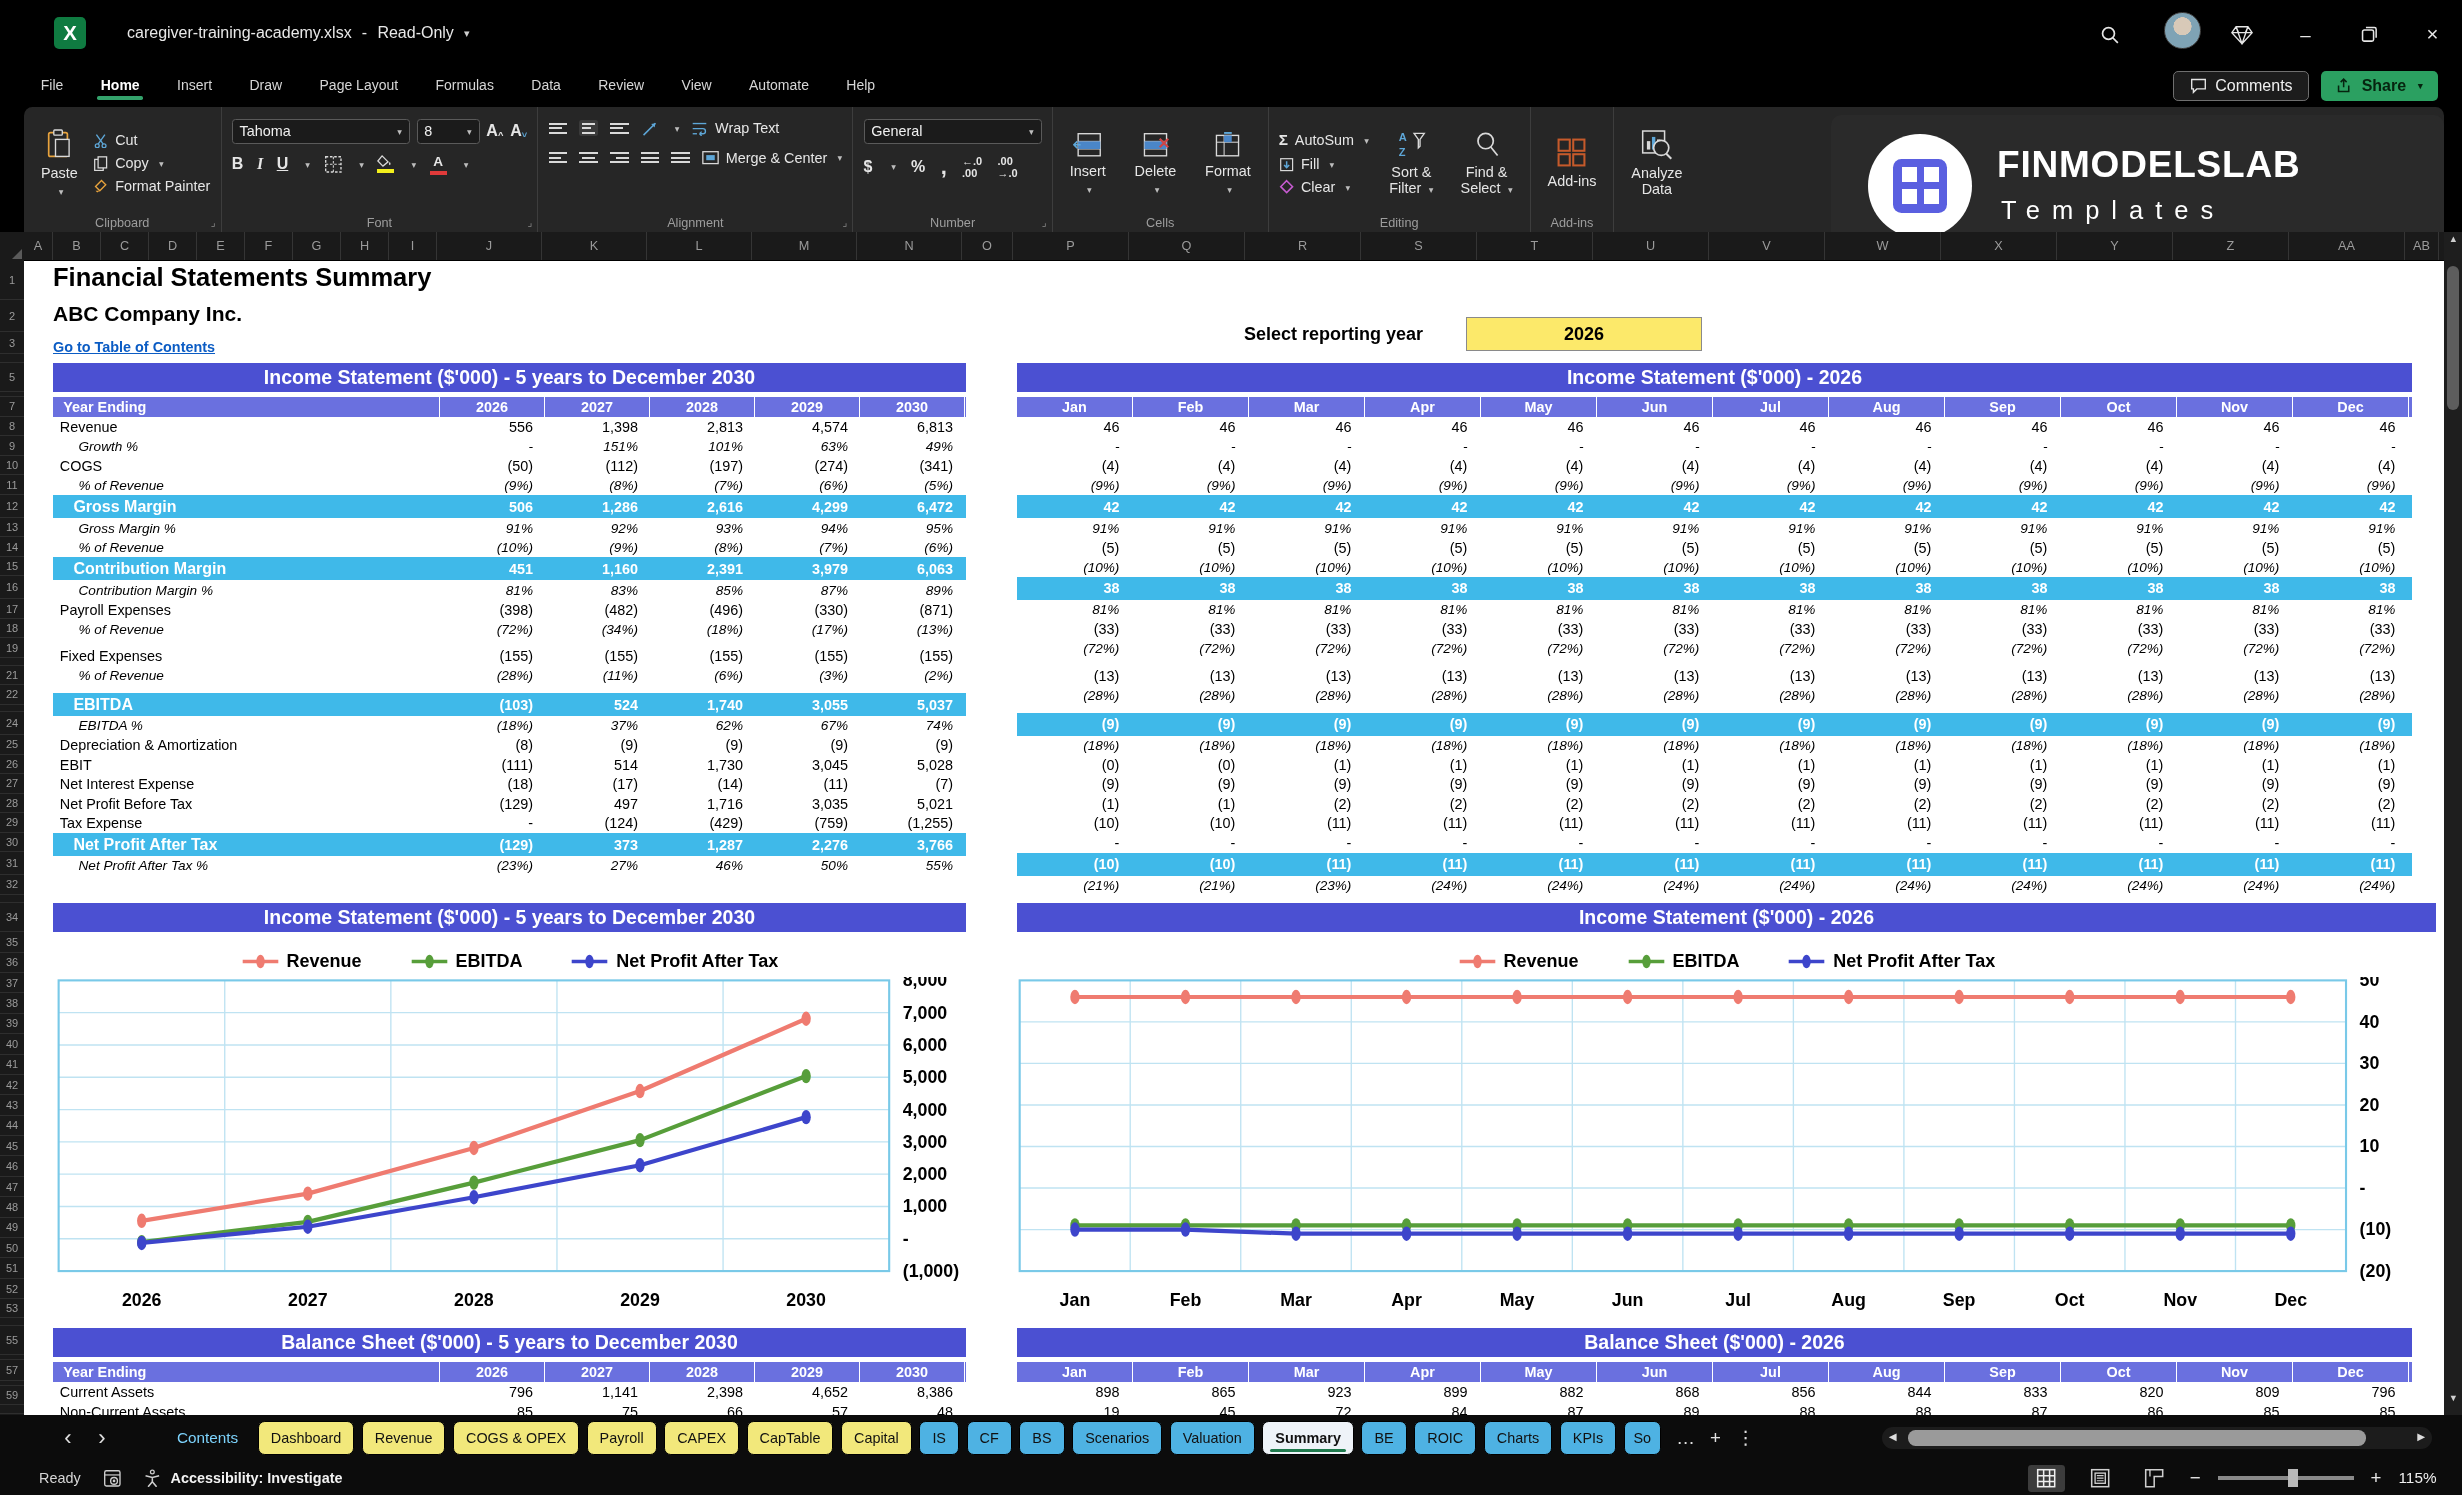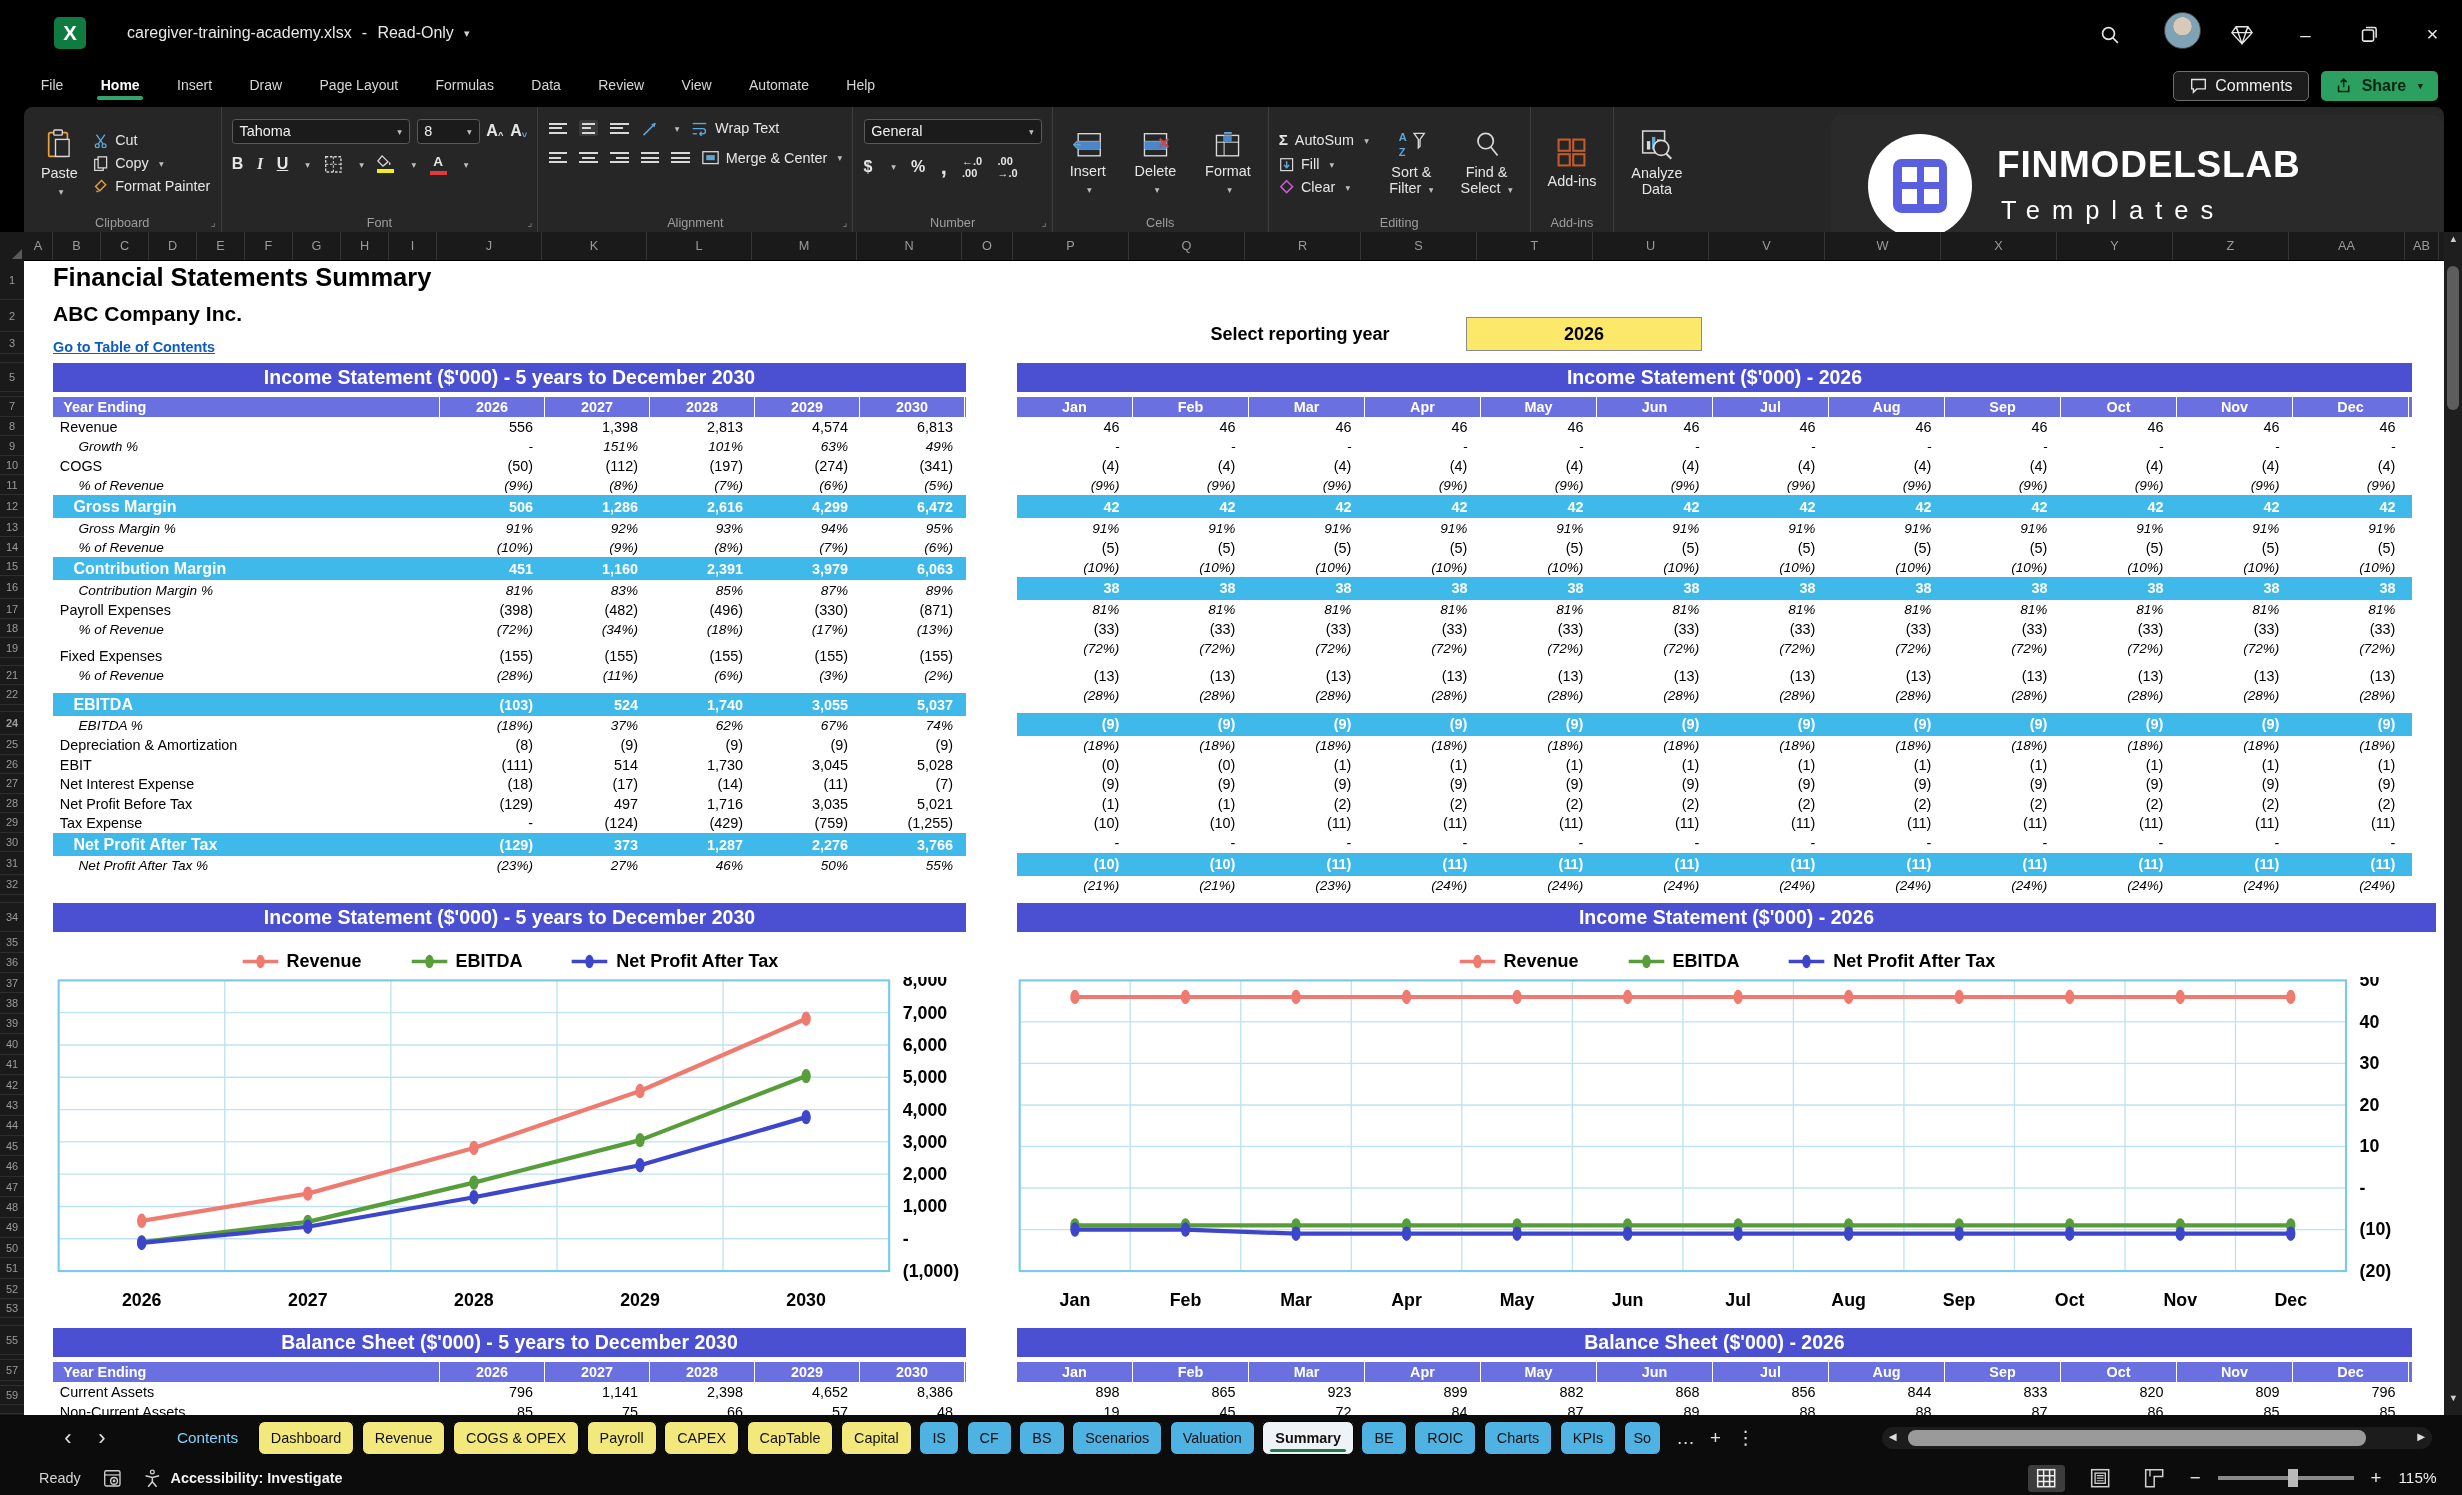--- a/index.html
+++ b/index.html
@@ -73,21 +73,21 @@
   .rowcell { border-bottom:0.8px solid #2e2e2e; color:#9b9b9b; font-size:11px; display:flex; align-items:center; justify-content:center; }
   #vscroll { left:2444px; top:232px; width:18.7px; height:1183px; background:#1e1e1e; }
   #vscroll .arrow { position:absolute; left:0; width:18.7px; text-align:center; color:#cfcfcf; font-size:9.3px; }
   #vthumb { position:absolute; left:3.4px; top:34px; width:12px; height:144px; background:#5d5d5d; border-radius:6px; }
 
   
   #content { left:24px; top:261px; width:2420px; height:1154px; background:#fff; overflow:hidden; color:#000; }
   #sheet-title { left:29px; top:1.7px; font-size:25.5px; font-weight:bold; }
   #sheet-company { left:29px; top:41px; font-size:21px; font-weight:bold; }
   #sheet-link { left:29px; top:78px; font-size:14.4px; font-weight:bold; color:#0b5cc4; text-decoration:underline; }
-  #selyear-label { left:1153px; top:63px; width:246px; font-size:18px; font-weight:bold; text-align:center; }
+  #selyear-label { left:1153px; top:63px; width:246px; font-size:18px; font-weight:bold; text-align:right; }
   #selyear-cell { left:1442px; top:56px; width:236px; height:34px; background:#fce96a; border:0.8px solid #8a8a8a;
                   display:flex; align-items:center; justify-content:center; font-size:18px; font-weight:bold; }
 
   .banner { height:29px; background:#4b50d2; color:#fff; font-weight:bold; font-size:19.5px;
             display:flex; align-items:center; justify-content:center; margin-bottom:5.1px; }
   .tblwrap { position:absolute; }
   .hrow { height:20.4px; display:flex; background:#6a70df; color:#fff; font-weight:bold; font-size:14.4px; }
   .hlabel { width:387px; display:flex; align-items:center; padding-left:10.2px; border-right:0.8px solid #fff; }
   .hyear { width:105px; display:flex; align-items:center; justify-content:center; border-right:0.8px solid #fff; }
   .hmonth { width:116px; display:flex; align-items:center; justify-content:center; border-right:0.8px solid #fff; }
@@ -539,21 +539,21 @@
       <div class="rowcell" style="height: 19.5px;">14</div>
       <div class="rowcell" style="height: 19.5px;">15</div>
       <div class="rowcell" style="height: 23px;">16</div>
       <div class="rowcell" style="height: 19.5px;">17</div>
       <div class="rowcell" style="height: 19.5px;">18</div>
       <div class="rowcell" style="height: 19.5px;">19</div>
       <div class="rowcell" style="height: 7.6px;"></div>
       <div class="rowcell" style="height: 19.5px;">21</div>
       <div class="rowcell" style="height: 19.5px;">22</div>
       <div class="rowcell" style="height: 7.6px;"></div>
-      <div class="rowcell" style="height: 23px; font-weight: bold;">24</div>
+      <div class="rowcell" style="height: 23px;">24</div>
       <div class="rowcell" style="height: 19.5px;">25</div>
       <div class="rowcell" style="height: 19.5px;">26</div>
       <div class="rowcell" style="height: 19.5px;">27</div>
       <div class="rowcell" style="height: 19.5px;">28</div>
       <div class="rowcell" style="height: 19.5px;">29</div>
       <div class="rowcell" style="height: 19.5px;">30</div>
       <div class="rowcell" style="height: 23px;">31</div>
       <div class="rowcell" style="height: 19.5px;">32</div>
       <div class="rowcell" style="height: 8.5px;"></div>
       <div class="rowcell" style="height: 29px;">34</div>

